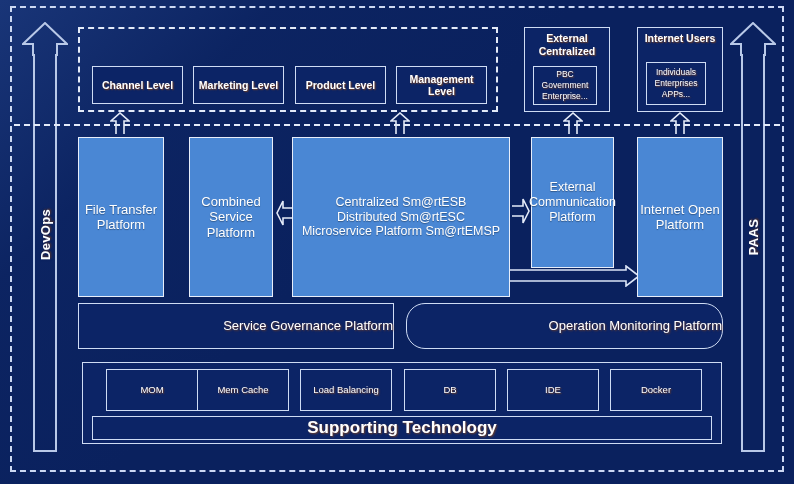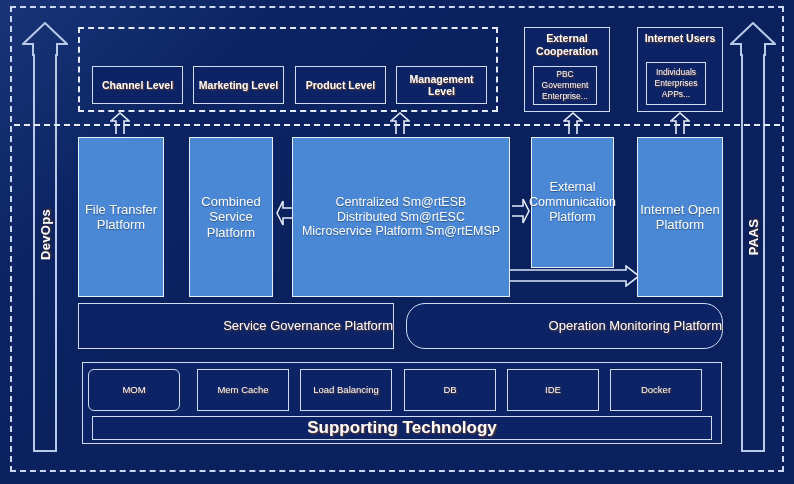--- a/index.html
+++ b/index.html
@@ -187,21 +187,21 @@
     <span>Marketing Level</span>
   </div>
   <div class="box dark level-box" style="left:295px;">
     <span>Product Level</span>
   </div>
   <div class="box dark level-box" style="left:396px;">
     <span>Management Level</span>
   </div>
 
   <div class="ext-group" style="left:524px; top:27px; width:86px; height:85px;">
-    <div class="title">External Cooperation</div>
+    <div class="title">External Centralized</div>
     <div class="inner" style="left:8px; top:38px; width:64px; height:39px;">PBC Government Enterprise...</div>
   </div>
 
   <div class="ext-group" style="left:637px; top:27px; width:86px; height:85px;">
     <div class="title">Internet Users</div>
     <div class="inner" style="left:8px; top:34px; width:60px; height:43px;">Individuals Enterprises APPs...</div>
   </div>
 
   <div class="divider"></div>
 
@@ -268,21 +268,21 @@
 
   <div class="box dark gov-box" style="left:78px; width:316px;">
     <span>Service Governance Platform</span>
   </div>
   <div class="box dark gov-box" style="left:406px; width:317px;border-radius:19px;">
     <span>Operation Monitoring Platform</span>
   </div>
 
   <div class="support-outer"></div>
 
-  <div class="box dark tech-box" style="left:88px;border-radius:6px;">
+  <div class="box dark tech-box" style="left:106px;">
     <span>MOM</span>
   </div>
   <div class="box dark tech-box" style="left:197px;">
     <span>Mem Cache</span>
   </div>
   <div class="box dark tech-box" style="left:300px;">
     <span>Load Balancing</span>
   </div>
   <div class="box dark tech-box" style="left:404px;">
     <span>DB</span>

